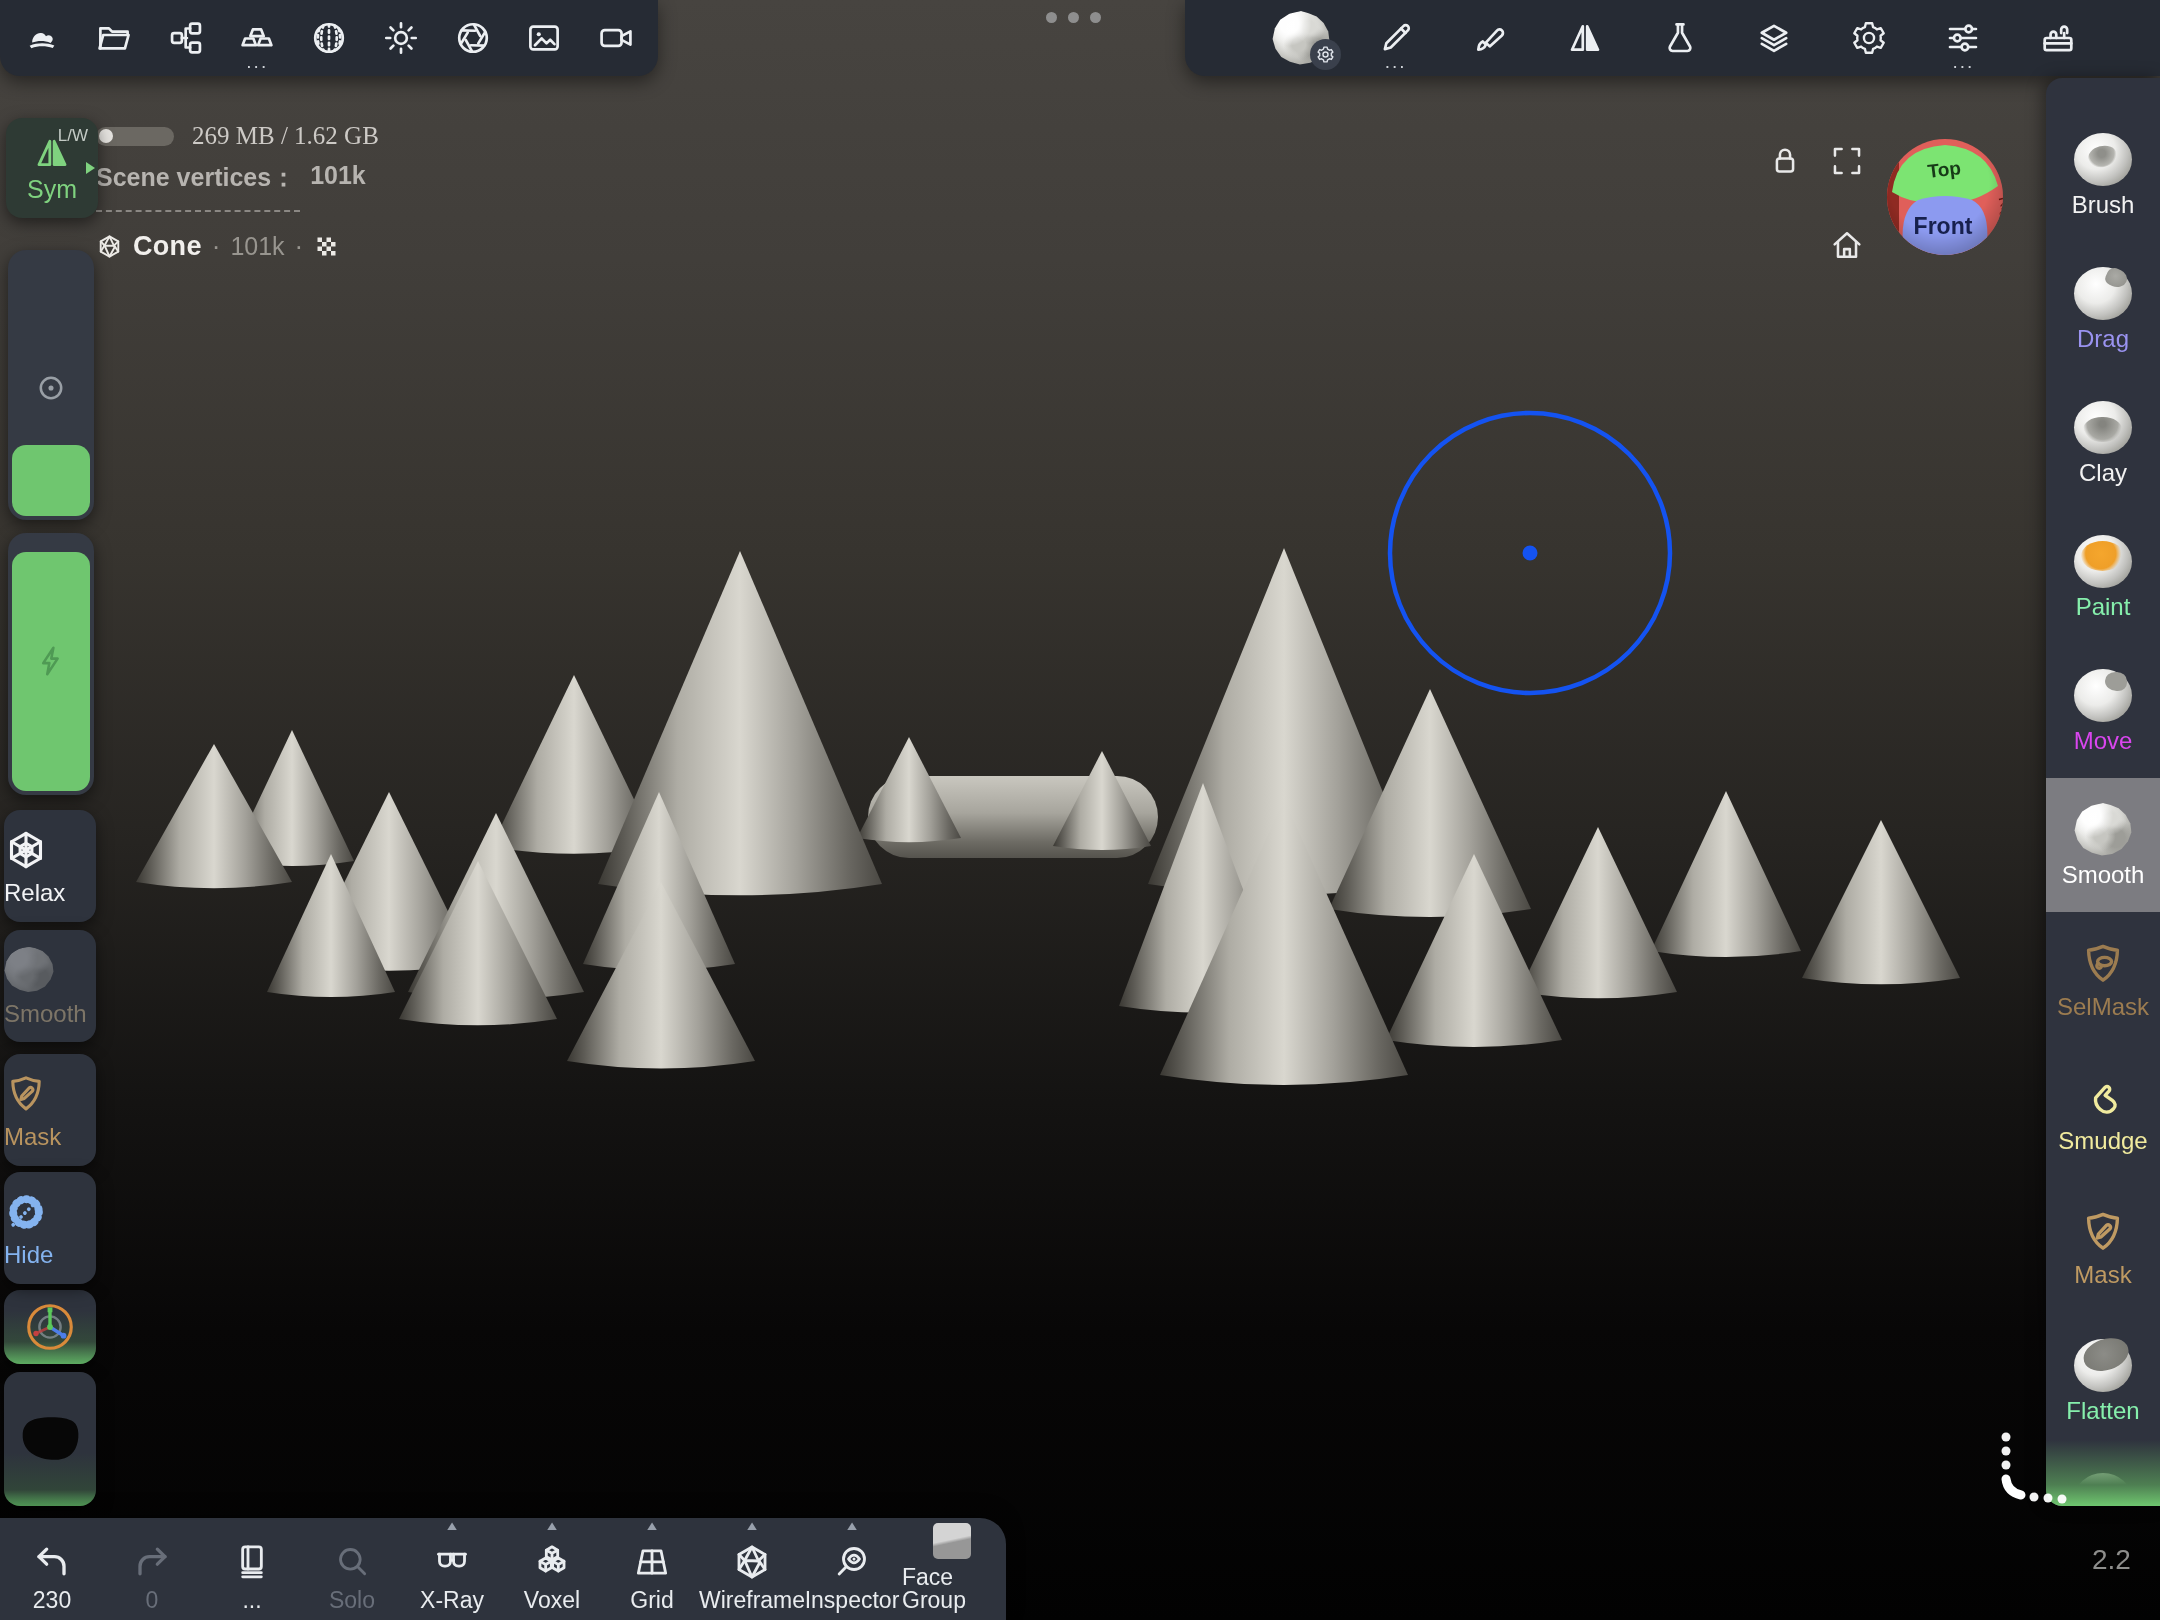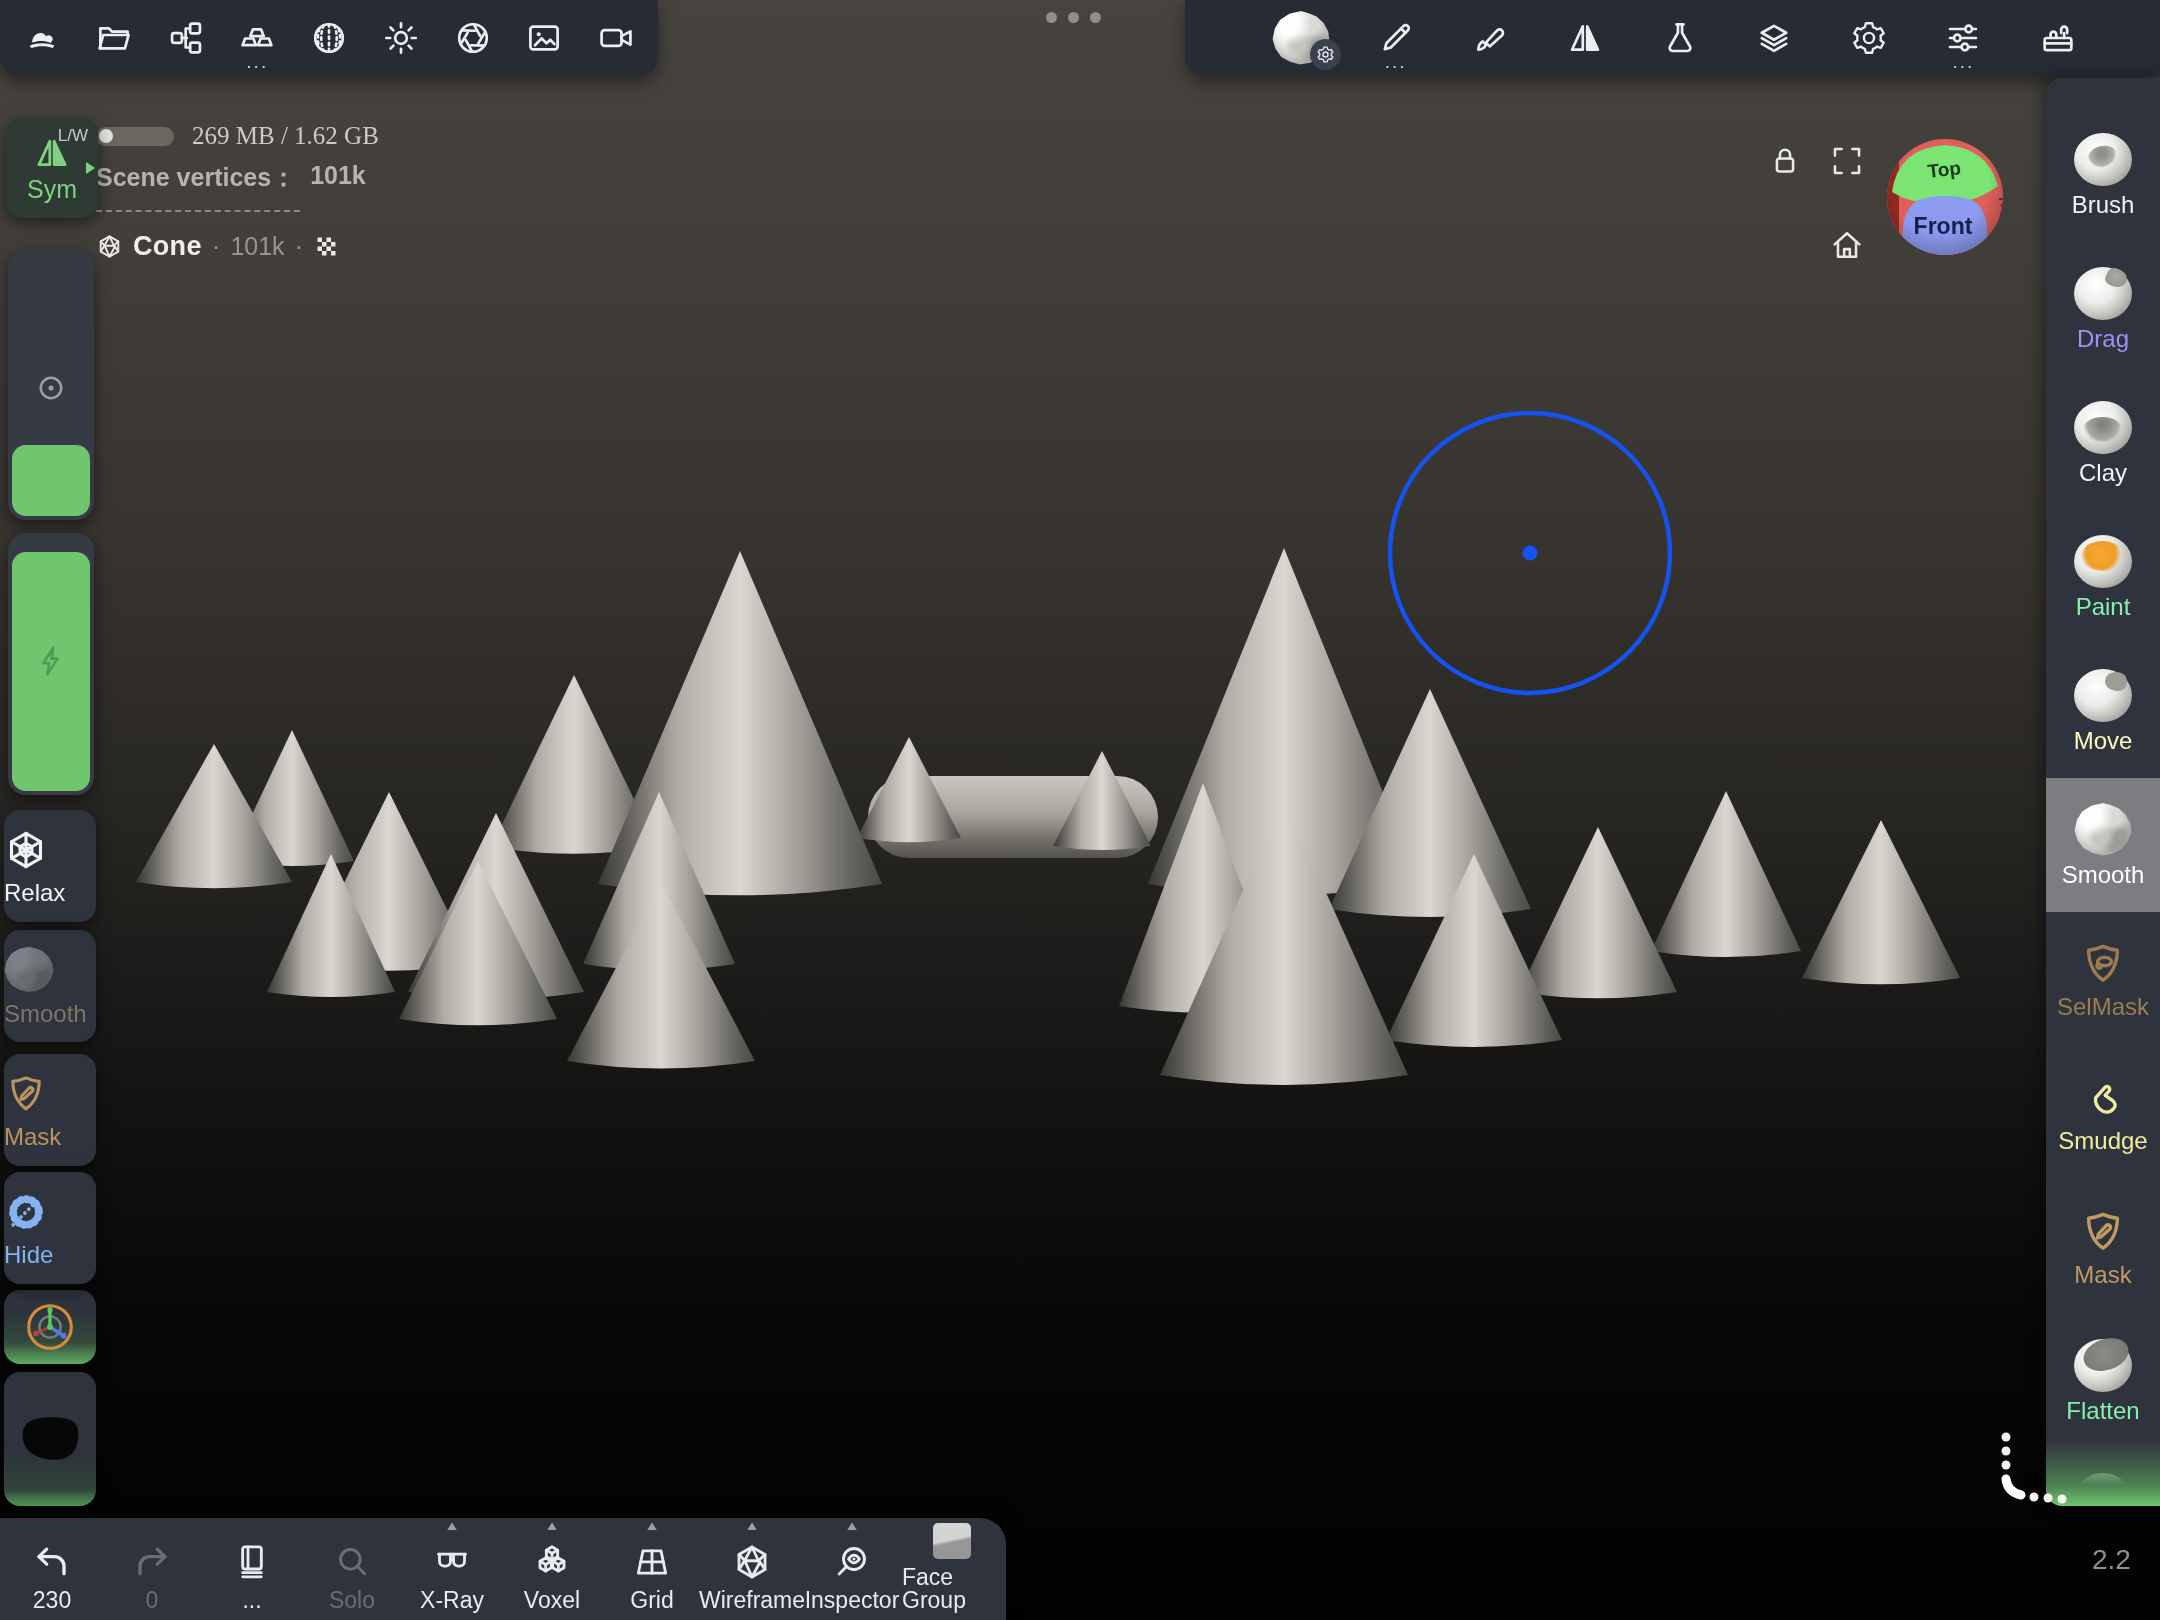--- a/index.html
+++ b/index.html
@@ -468,21 +468,21 @@
         <div class="rtool">
           <div class="sphere s-clay"></div>
           <span class="rlb" style="color:#f2f2f2">Clay</span>
         </div>
         <div class="rtool">
           <div class="sphere s-paint"></div>
           <span class="rlb" style="color:#86efac">Paint</span>
         </div>
         <div class="rtool">
           <div class="sphere s-move"></div>
-          <span class="rlb" style="color:#fef9c3">Move</span>
+          <span class="rlb" style="color:#d946ef">Move</span>
         </div>
         <div class="rtool selected">
           <div class="sphere s-smooth"></div>
           <span class="rlb" style="color:#ffffff">Smooth</span>
         </div>
         <div class="rtool" style="color: rgb(156, 124, 80);">
           <svg viewBox="0 0 24 24" class="ic" fill="none" stroke="currentColor" stroke-width="1.7" stroke-linecap="round" stroke-linejoin="round">
             <path d="M12 3.2c2.7 1.2 5.1 1.8 7.2 1.9-.1 6.8-2.5 11.7-7.2 15-4.7-3.3-7.1-8.2-7.2-15 2.1-.1 4.5-.7 7.2-1.9z"></path>
             <ellipse cx="12.8" cy="10.8" rx="3.5" ry="2.1"></ellipse>
             <path d="M9.6 11.6c-.9 1-.9 2 0 2.4.8.4 1.6-.1 1.6-1.1"></path>

